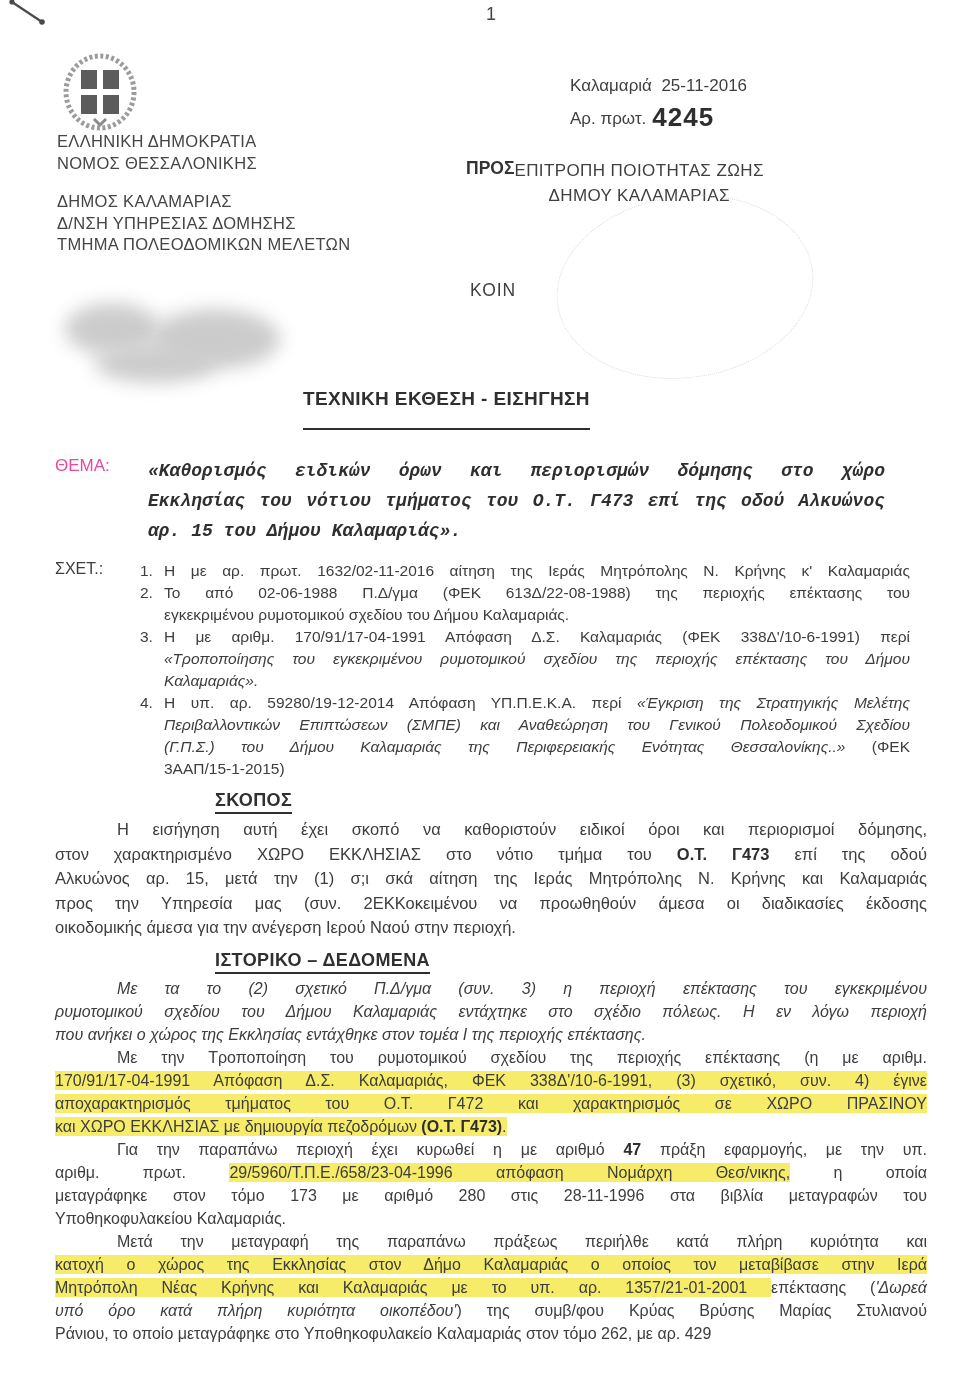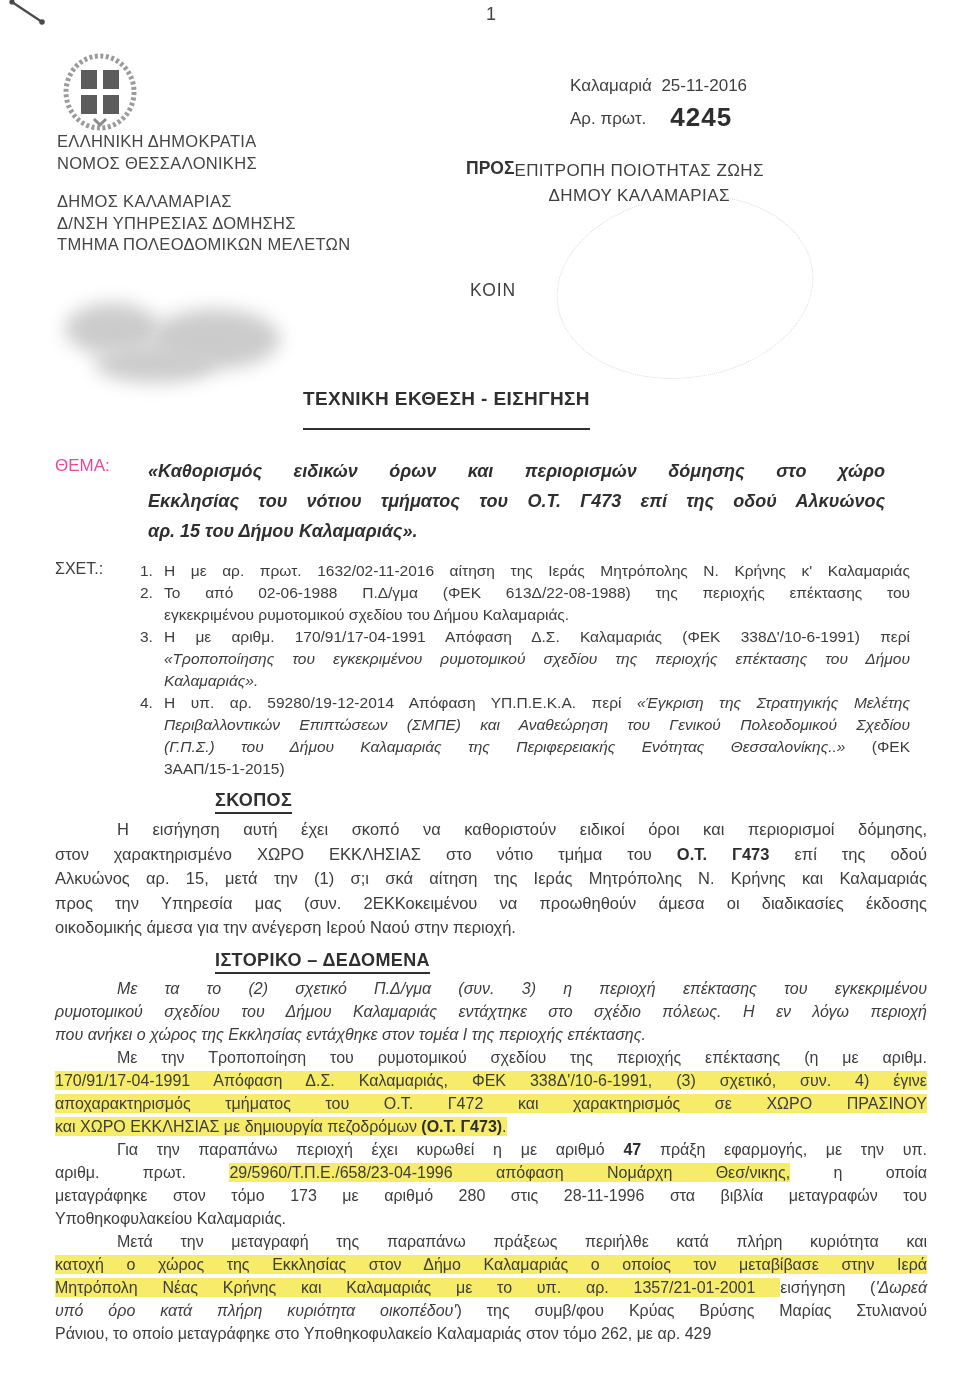--- a/index.html
+++ b/index.html
@@ -17,39 +17,39 @@
   .pen-mark{left:4px;top:0;}
   .page-number{left:486px;top:4px;font-size:18px;color:#444;}
   
   .emblem{left:60px;top:53px;}
   
   .agency-block{left:57px;top:131px;font-size:16.5px;line-height:21.5px;color:#454545;letter-spacing:.3px;}
   .dept-block{left:57px;top:191px;font-size:16.5px;line-height:21.5px;color:#454545;letter-spacing:.3px;}
   
   .place-date{left:570px;top:76px;font-size:17px;white-space:pre;color:#3f3f3f;}
   .protocol{left:570px;top:102px;font-size:17px;color:#3f3f3f;}
-  .protocol .num{font-size:26px;font-weight:700;color:#2e2e2e;letter-spacing:1px;vertical-align:-2px;margin-left:24px;text-align:center;}
+  .protocol .num{font-size:26px;font-weight:700;color:#2e2e2e;letter-spacing:1px;vertical-align:-2px;margin-left:6px;text-align:center;}
   .to-row{left:466px;top:158px;display:flex;}
   .to-label{font-size:17.5px;font-weight:700;color:#333;}
   .to-lines{font-size:17px;line-height:25px;color:#3f3f3f;text-align:center;letter-spacing:.4px;}
   .cc-label{left:470px;top:280px;font-size:17.5px;color:#3f3f3f;letter-spacing:1px;}
   
   .stamp{left:556px;top:196px;width:256px;height:180px;border:1px dotted #b5bcc2;border-radius:50%;opacity:.55;transform:rotate(-8deg);}
   
   .redact{left:55px;top:295px;width:240px;height:100px;}
   .redact i{position:absolute;display:block;background:#cccccc;border-radius:50%;filter:blur(9px);}
   .redact i:nth-child(1){left:10px;top:8px;width:95px;height:52px;}
   .redact i:nth-child(2){left:95px;top:14px;width:130px;height:60px;}
   .redact i:nth-child(3){left:40px;top:48px;width:120px;height:40px;}
   
   .body{left:55px;top:388px;width:872px;}
   .doc-title{display:inline-block;margin-left:248px;font-size:19px;font-weight:700;letter-spacing:.4px;color:#2f2f2f;border-bottom:2.5px solid #2f2f2f;padding-bottom:18px;}
   .subject-row{display:flex;margin-top:26px;}
   .subject-label{flex:0 0 93px;font-size:17px;color:#ec4899;}
-  .subject-text{width:737px;font-size:18px;font-weight:700;font-style:italic;line-height:30px;color:#2f2f2f;}
+  .subject-text{width:737px;font-size:18px;font-weight:700;font-style:italic;line-height:30px;color:#2f2f2f;font-family:Liberation Mono, monospace;}
   .refs-row{display:flex;margin-top:14px;}
   .refs-label{flex:0 0 85px;font-size:16px;color:#3d3d3d;}
   .refs-list{width:770px;font-size:15.5px;line-height:22px;color:#3d3d3d;}
   .ref-item{display:flex;}
   .ref-num{flex:0 0 24px;}
   .ref-lines{flex:1;min-width:0;}
   .sec-head{margin:10px 0 0 160px;display:inline-block;font-size:18px;font-weight:700;color:#2f2f2f;border-bottom:2.5px solid #2f2f2f;padding-bottom:1px;letter-spacing:.4px;}
   .scope-para{margin-top:3px;font-size:16.5px;line-height:24.5px;color:#3d3d3d;}
   .hist-para{margin-top:0;font-size:16px;line-height:23px;color:#3d3d3d;}
   .hist-para.first{margin-top:3px;font-style:italic;}
@@ -194,19 +194,19 @@
       </div>
     <div class="hist-para">
         <div class="tl ind"><span>Για την παραπάνω περιοχή έχει κυρωθεί η με αριθμό </span><span class="b">47</span><span> πράξη εφαρμογής, με την υπ.</span></div>
         <div class="tl"><span>αριθμ. πρωτ. </span><span class="hl">29/5960/Τ.Π.Ε./658/23-04-1996 απόφαση Νομάρχη Θεσ/νικης,</span><span> η οποία</span></div>
         <div class="tl"><span>μεταγράφηκε  στον τόμο 173 με αριθμό 280 στις 28-11-1996 στα βιβλία μεταγραφών του</span></div>
         <div class="tl end"><span>Υποθηκοφυλακείου Καλαμαριάς.</span></div>
       </div>
     <div class="hist-para">
         <div class="tl ind"><span>Μετά την μεταγραφή της παραπάνω πράξεως περιήλθε κατά πλήρη κυριότητα και</span></div>
         <div class="tl"><span class="hl">κατοχή ο χώρος της Εκκλησίας στον Δήμο Καλαμαριάς ο οποίος τον μεταβίβασε στην Ιερά</span></div>
-        <div class="tl"><span class="hl">Μητρόπολη Νέας Κρήνης και Καλαμαριάς με το υπ. αρ. 1357/21-01-2001 </span><span>εισήγηση (</span><span class="i">'Δωρεά</span></div>
+        <div class="tl"><span class="hl">Μητρόπολη Νέας Κρήνης και Καλαμαριάς με το υπ. αρ. 1357/21-01-2001 </span><span>επέκτασης (</span><span class="i">'Δωρεά</span></div>
         <div class="tl"><span class="i">υπό όρο κατά πλήρη κυριότητα οικοπέδου'</span><span>) της συμβ/φου Κρύας Βρύσης Μαρίας Στυλιανού</span></div>
         <div class="tl end"><span>Ράνιου, το οποίο μεταγράφηκε στο Υποθηκοφυλακείο Καλαμαριάς στον τόμο 262, με αρ. 429</span></div>
       </div>
 
   </div>
 </div>
 
 </body></html>

